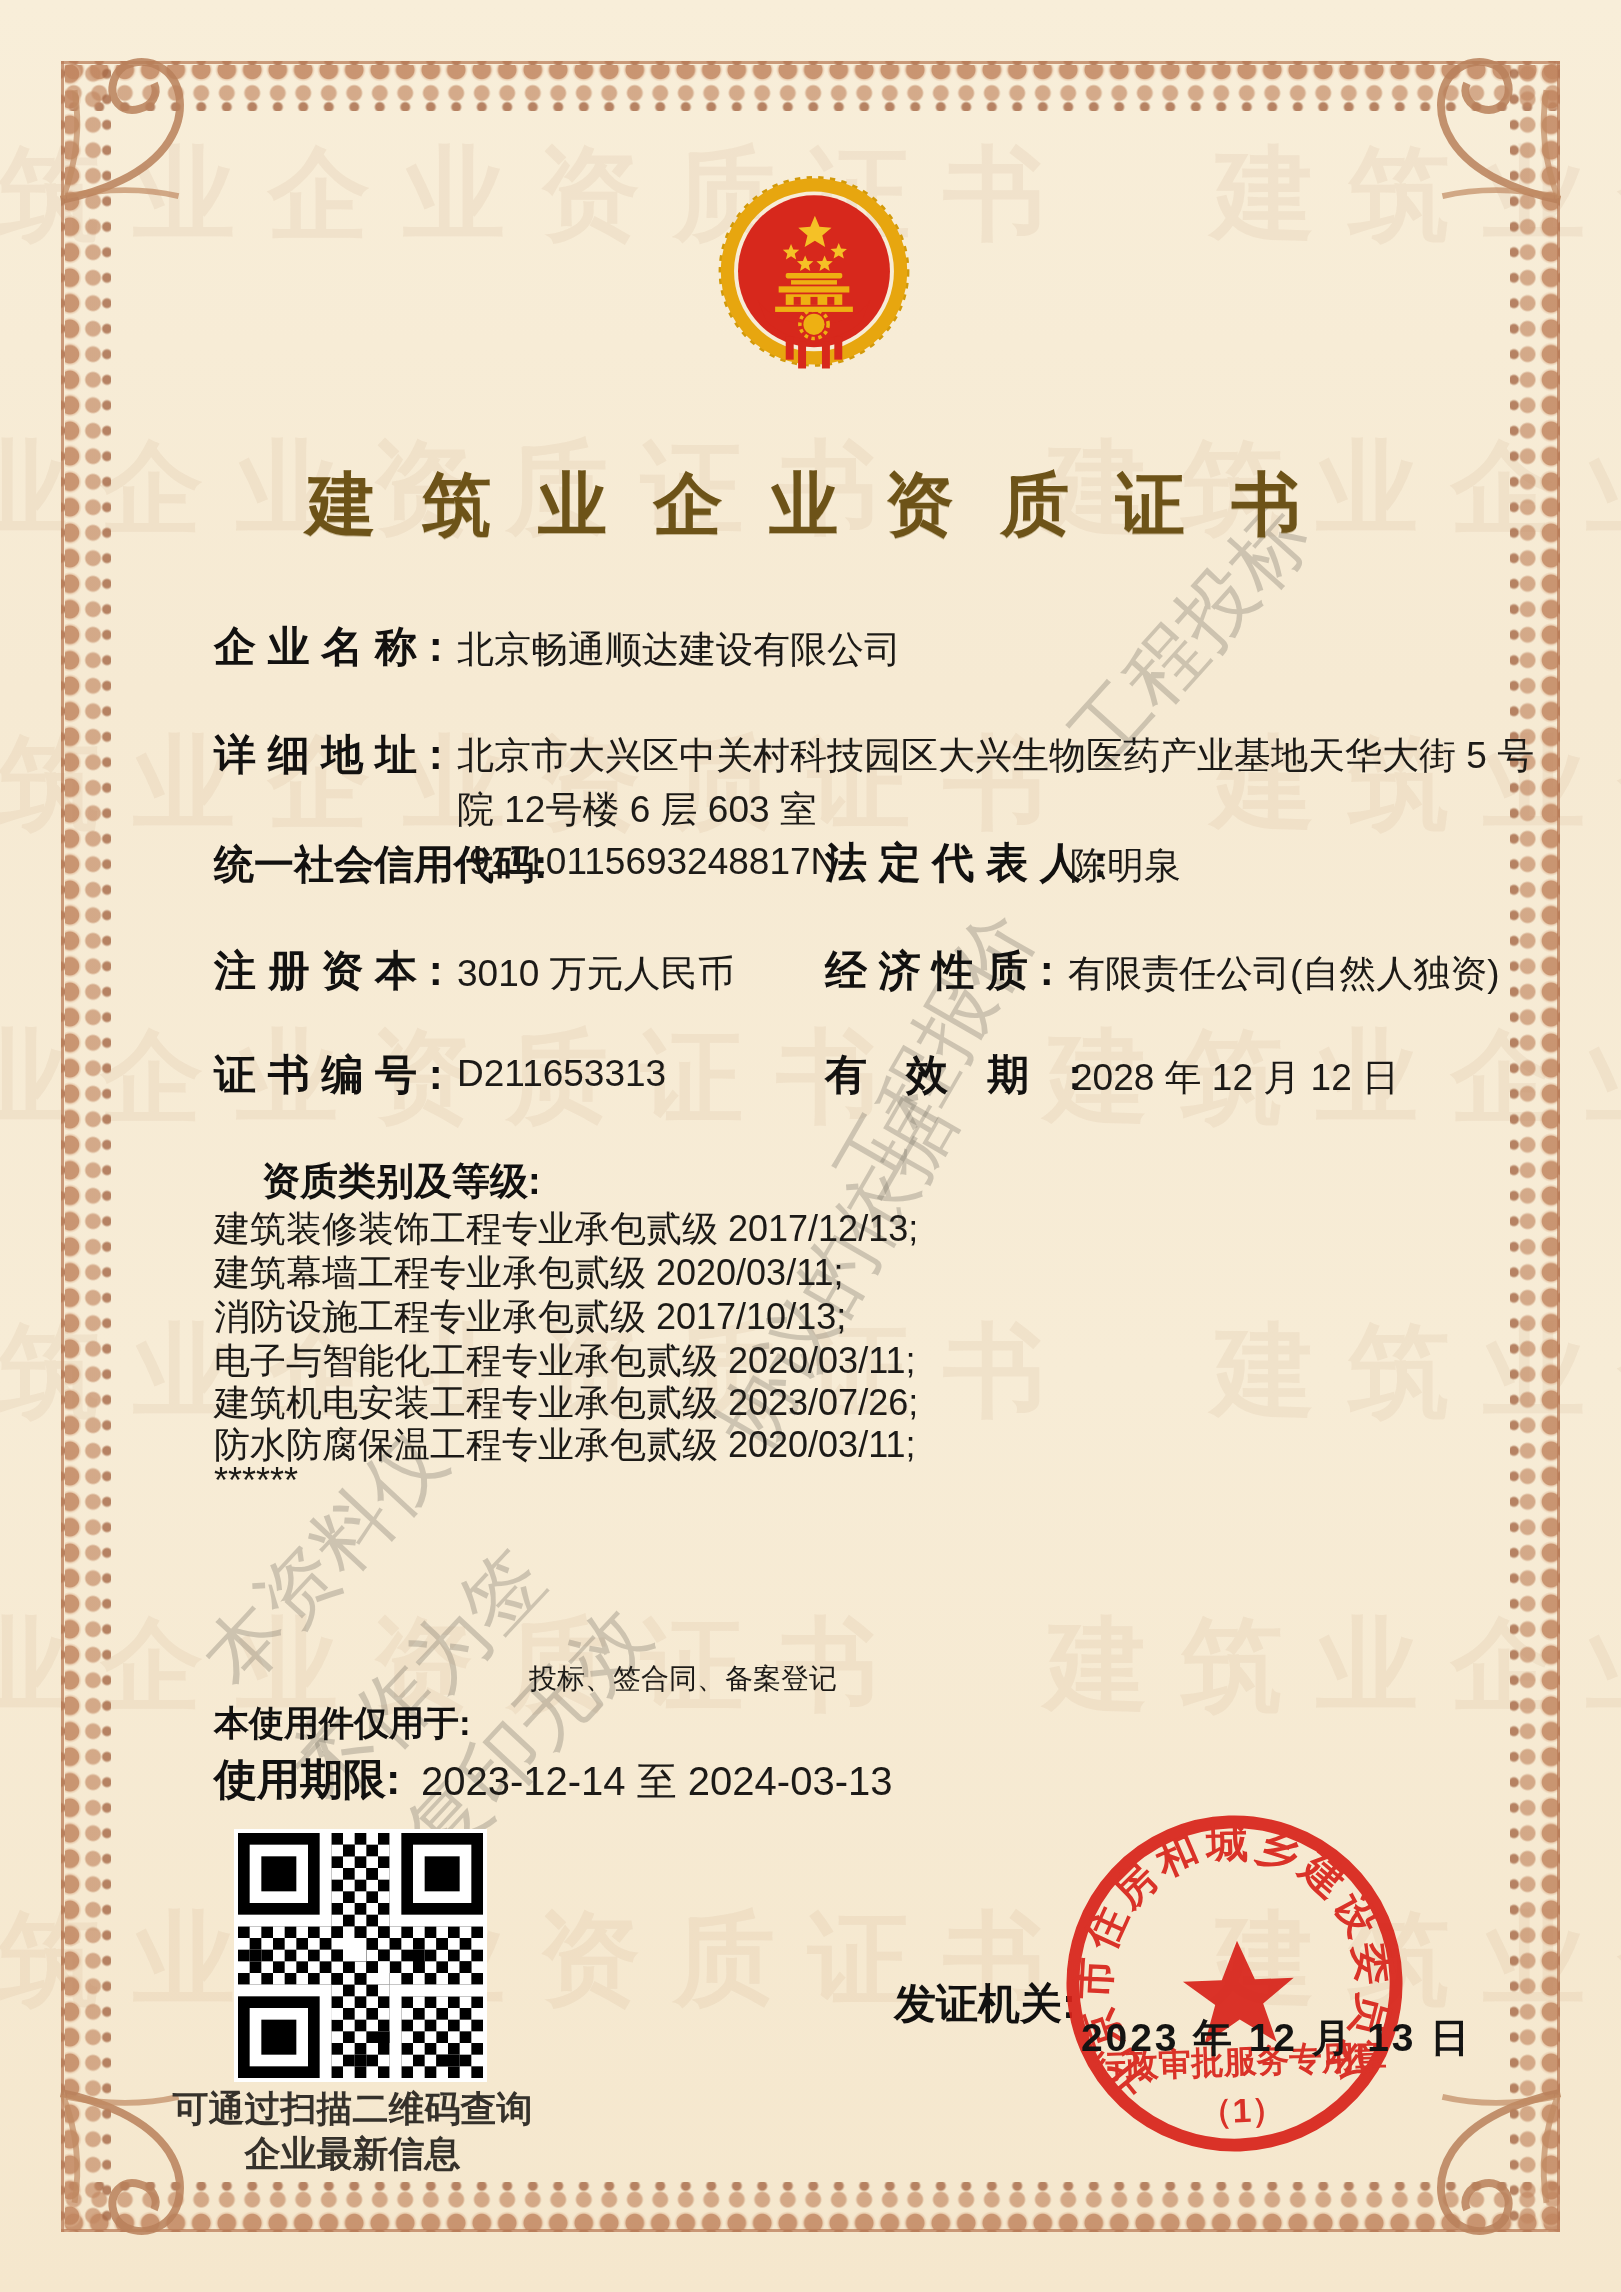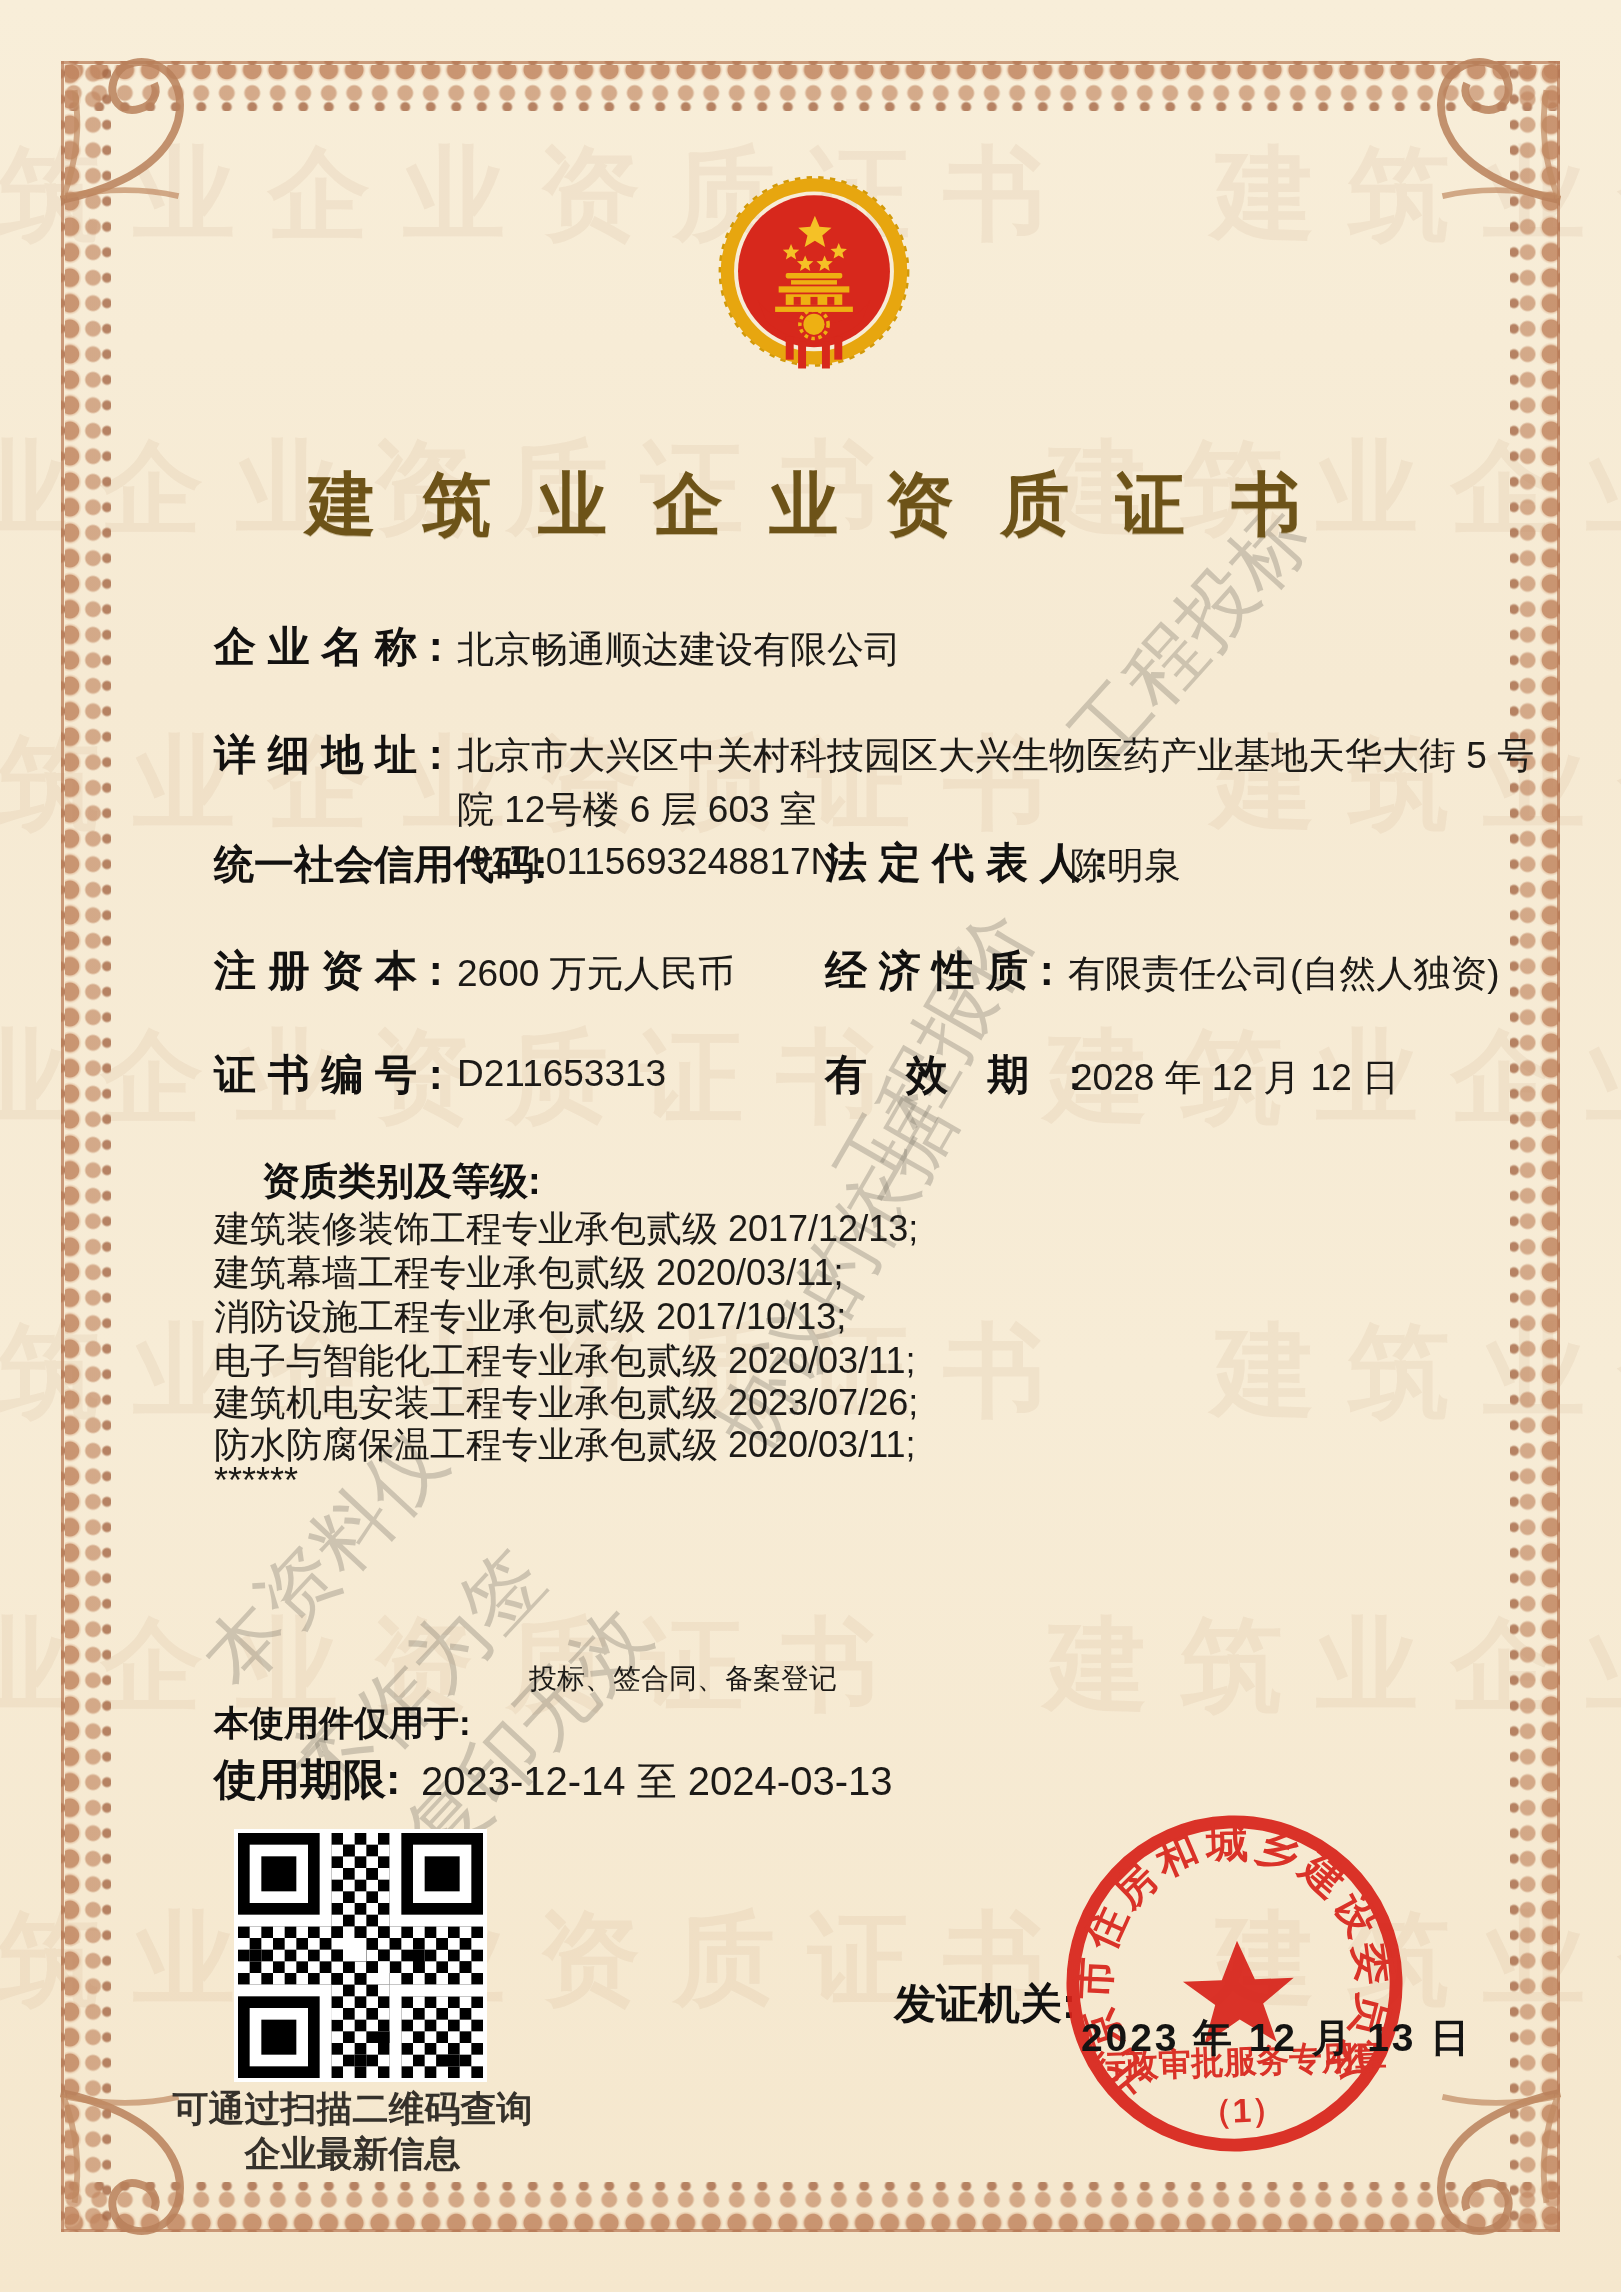--- a/index.html
+++ b/index.html
@@ -166,21 +166,21 @@
 
   <div class="lab" style="left:214px;top:727px;">详 细 地 址 :</div>
   <div class="val wrap" style="left:457px;top:729px;width:1098px;line-height:54px;">北京市大兴区中关村科技园区大兴生物医药产业基地天华大街 5 号院 12号楼 6 层 603 室</div>
 
   <div class="lab" style="left:214px;top:837px;font-size:40px;">统一社会信用代码:</div>
   <div class="val" style="left:469px;top:841px;">91110115693248817N</div>
   <div class="lab" style="left:825px;top:835px;">法 定 代 表 人 :</div>
   <div class="val" style="left:1070px;top:841px;">陈明泉</div>
 
   <div class="lab" style="left:214px;top:943px;">注 册 资 本 :</div>
-  <div class="val" style="left:457px;top:949px;">2600 万元人民币</div>
+  <div class="val" style="left:457px;top:949px;">3010 万元人民币</div>
   <div class="lab" style="left:825px;top:943px;">经 济 性 质 :</div>
   <div class="val" style="left:1068px;top:949px;">有限责任公司(自然人独资)</div>
 
   <div class="lab" style="left:214px;top:1047px;">证 书 编 号 :</div>
   <div class="val" style="left:457px;top:1053px;">D211653313</div>
   <div class="lab" style="left:825px;top:1047px;letter-spacing:13.7px;">有 效 期 :</div>
   <div class="val" style="left:1072px;top:1053px;">2028 年 12 月 12 日</div>
 
   <div class="qlist-head">资质类别及等级:</div>
   <div class="qitem" style="top:1205px;">建筑装修装饰工程专业承包贰级 2017/12/13;</div>

